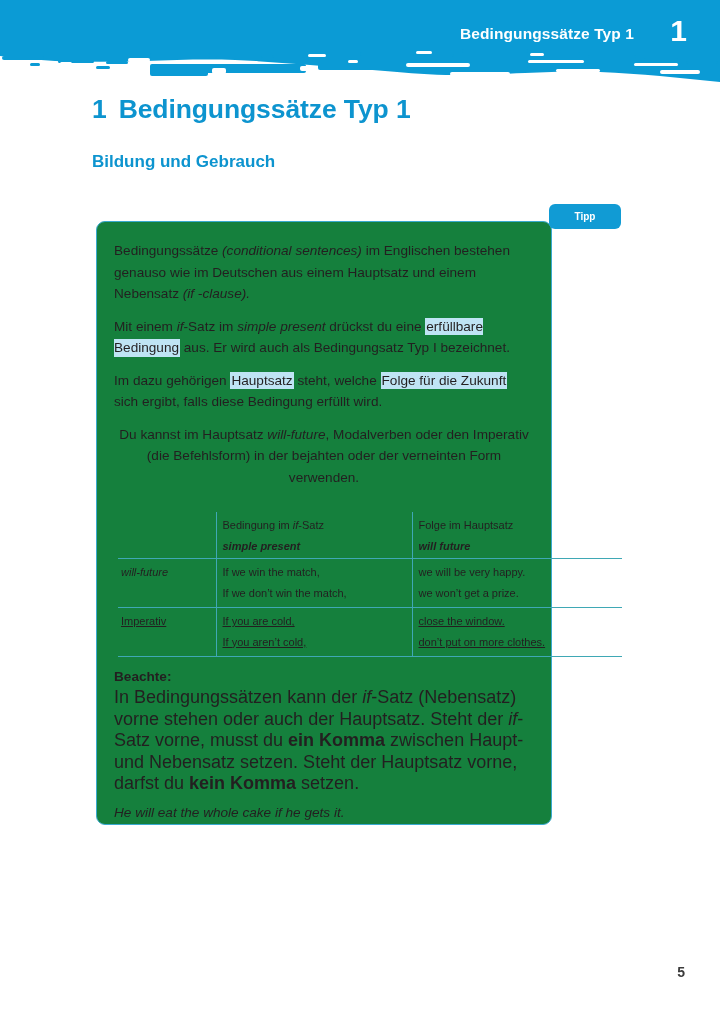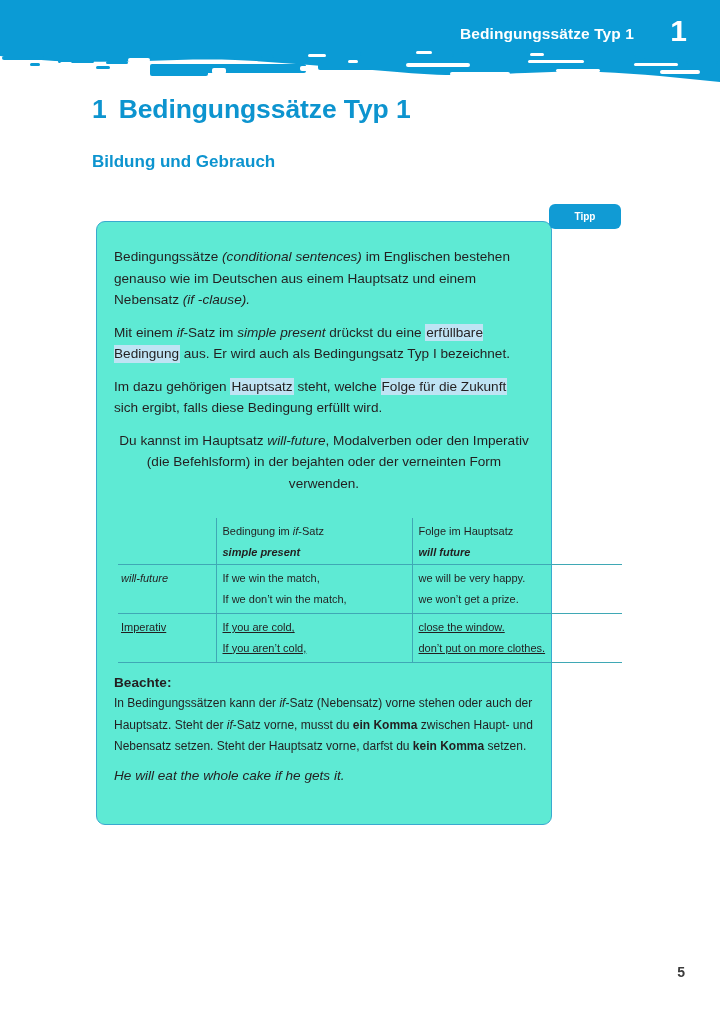--- a/index.html
+++ b/index.html
@@ -87,24 +87,24 @@
     z-index: 5;
   }
 
   
   #content-box {
     position: absolute;
     left: 96px;
     top: 221px;
     width: 456px;
     height: 604px;
-    background: #5eead4;
+    background: #15803d;
     border: 1.4px solid #39a9cf;
     border-radius: 9px;
-    padding: 24px 17px 0 17px;
+    padding: 18px 17px 0 17px;
     z-index: 2;
   }
 
   .para {
     color: #231f20;
     font-size: 13.6px;
     line-height: 21.5px;
     margin-bottom: 11px;
   }
   .para.tight { margin-bottom: 24px; text-align: center; }
@@ -156,21 +156,21 @@
 
   
   #beachte-block { margin-top: 2px; }
   #beachte-label {
     font-size: 13.6px;
     font-weight: bold;
     color: #231f20;
     line-height: 20px;
   }
   #beachte-text {
-    font-size: 12px;
+    font-size: 18px;
     line-height: 21.5px;
     color: #231f20;
     margin-bottom: 8px;
   }
   .example-line {
     font-size: 13.6px;
     font-style: italic;
     line-height: 20px;
     color: #231f20;
     white-space: nowrap;

